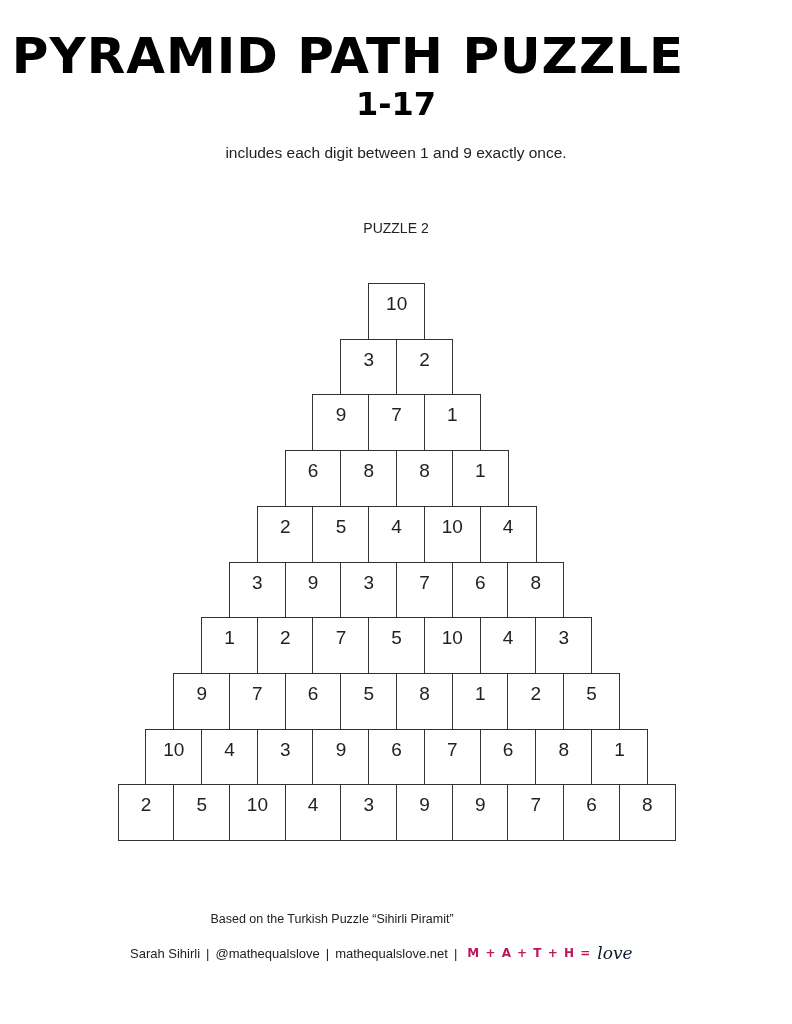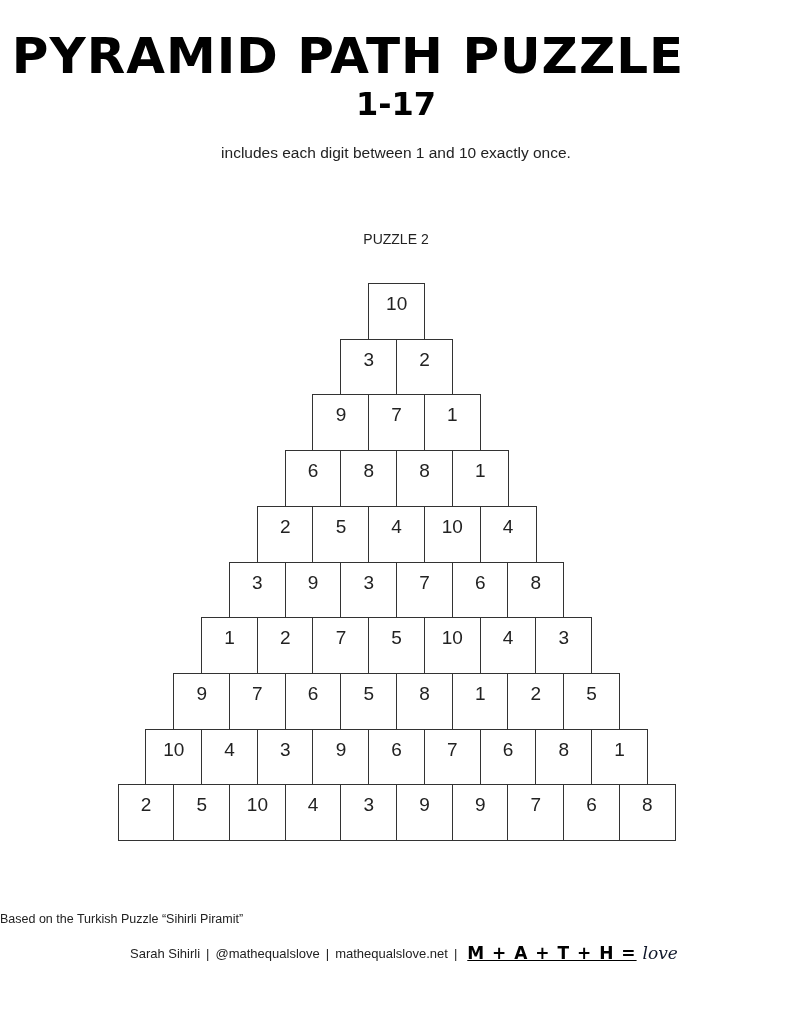--- a/index.html
+++ b/index.html
@@ -3,41 +3,41 @@
 <meta charset="utf-8">
 <style>
   html, body { margin:0; padding:0; background:#ffffff; }
   body { width:792px; height:1024px; position:relative; overflow:hidden; color:#111; }
   .title { position:absolute; left:0; width:696px; top:26px; text-align:center;
     font-family:"DejaVu Sans", sans-serif; font-weight:bold; font-size:50px; letter-spacing:1px; line-height:60px; color:#000; }
   .subtitle { position:absolute; left:0; width:792px; top:84px; text-align:center;
     font-family:"DejaVu Sans", sans-serif; font-weight:bold; font-size:32px; line-height:40px; color:#000; }
   .instructions { position:absolute; left:60px; width:672px; top:143px; text-align:center;
     font-family:"Liberation Sans", sans-serif; font-size:15.5px; line-height:19px; color:#222; }
-  .puzzle-label { position:absolute; left:0; width:792px; top:231px; text-align:center;
+  .puzzle-label { position:absolute; left:0; width:792px; top:220px; text-align:center;
     font-family:"Liberation Sans", sans-serif; font-size:14px; color:#222; }
   .pyramid { position:absolute; left:0; top:0; width:788px; height:1024px; }
   .cell { position:absolute; box-sizing:border-box; width:57px; height:57px; border:1.6px solid #333;
     background:#fff; text-align:center; font-family:"Liberation Sans", sans-serif; font-size:19px;
     line-height:20px; padding-top:10px; color:#222; }
-  .footer1 { position:absolute; left:0; width:640px; top:912px; 
-    font-family:"Liberation Sans", sans-serif; font-size:12.5px; color:#222; }
+  .footer1 { position:absolute; left:0; width:640px; top:912px; text-align:center;
+    font-family:"Liberation Sans", sans-serif; font-size:12.5px; color:#222;padding-left:12px; }
   .footer2 { position:absolute; left:130px; top:943px; white-space:nowrap;
     font-family:"Liberation Sans", sans-serif; font-size:13px; color:#222; display:flex; align-items:center; }
   .footer2 .sep { margin:0 6px; }
-  .brand { font-family:"DejaVu Sans", sans-serif; font-weight:bold; font-size:17px; color:#000000; margin-left:4px; letter-spacing:1px;text-decoration:underline; }
+  .brand { font-family:"DejaVu Sans", sans-serif; font-weight:bold; font-size:12px; color:#be185d; margin-left:4px; letter-spacing:1px; }
   .love { font-family:"DejaVu Serif", serif; font-style:italic; color:#0f172a; font-size:17px; margin-left:6px; }
 </style>
 </head>
 <body>
 
 <div class="title">PYRAMID PATH PUZZLE</div>
 <div class="subtitle">1-17</div>
 <div class="instructions">
-  <div>includes each digit between 1 and 10 exactly once.</div>
+  <div>includes each digit between 1 and 9 exactly once.</div>
 </div>
 <div class="puzzle-label">PUZZLE 2</div>
 
 <div class="pyramid" id="pyramid">
     <div class="cell" style="left: 368.15px; top: 283px;">10</div>
     <div class="cell" style="left: 340.3px; top: 338.7px;">3</div>
     <div class="cell" style="left: 396px; top: 338.7px;">2</div>
     <div class="cell" style="left: 312.45px; top: 394.4px;">9</div>
     <div class="cell" style="left: 368.15px; top: 394.4px;">7</div>
     <div class="cell" style="left: 423.85px; top: 394.4px;">1</div>

